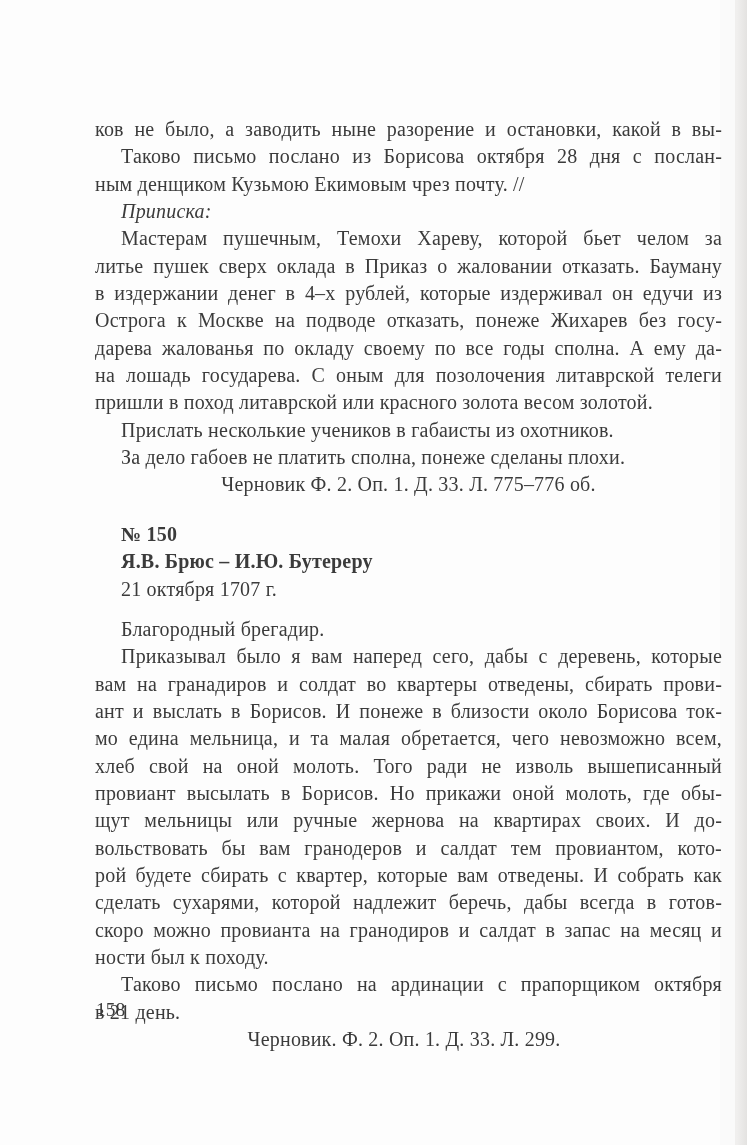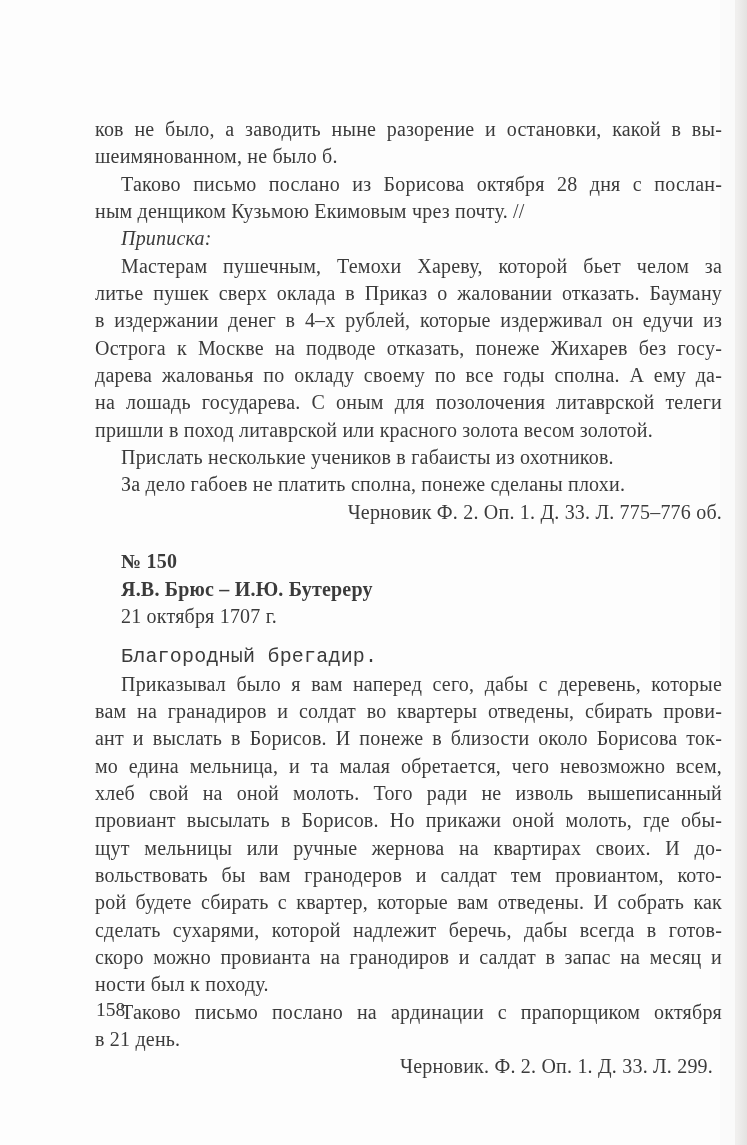--- a/index.html
+++ b/index.html
@@ -50,58 +50,57 @@
   .line.indent {
     text-indent: 26px;
   }
   .line.bold {
     font-weight: bold;
   }
   .line.italic {
     font-style: italic;
   }
   .line.right {
-    text-align: right;
+    text-align: center;
   }
   .line.right.pad {
     padding-right: 9px;
   }
   .page-number {
     position: absolute;
     left: 96px;
     top: 996px;
     color: #3b3b3b;
     font-size: 19.5px;
     line-height: 27px;
   }
 </style>
 </head>
 <body>
 
 <div class="scan-page">
   <div class="text-column" id="text-column">
       <div class="line justify">ков не было, а заводить ныне разорение и остановки, какой в вы-</div>
-      <div class="line">шеимянованном, не было б.</div>
       <div class="line justify indent">Таково письмо послано из Борисова октября 28 дня с послан-</div>
       <div class="line">ным денщиком Кузьмою Екимовым чрез почту. //</div>
       <div class="line indent italic">Приписка:</div>
       <div class="line justify indent">Мастерам пушечным, Темохи Хареву, которой бьет челом за</div>
       <div class="line justify">литье пушек сверх оклада в Приказ о жаловании отказать. Бауману</div>
       <div class="line justify">в издержании денег в 4–х рублей, которые издерживал он едучи из</div>
       <div class="line justify">Острога к Москве на подводе отказать, понеже Жихарев без госу-</div>
       <div class="line justify">дарева жалованья по окладу своему по все годы сполна. А ему да-</div>
       <div class="line justify">на лошадь государева. С оным для позолочения литаврской телеги</div>
       <div class="line">пришли в поход литаврской или красного золота весом золотой.</div>
       <div class="line indent">Прислать несколькие учеников в габаисты из охотников.</div>
       <div class="line indent">За дело габоев не платить сполна, понеже сделаны плохи.</div>
       <div class="line right">Черновик Ф. 2. Оп. 1. Д. 33.  Л. 775–776 об.</div>
       <div class="line indent bold" style="margin-top: 22px;">№ 150</div>
       <div class="line indent bold">Я.В. Брюс – И.Ю. Бутереру</div>
       <div class="line indent">21 октября 1707 г.</div>
-      <div class="line indent" style="margin-top: 13px; font-family: Liberation Mono, monospace;">Благородный брегадир.</div>
+      <div class="line indent" style="margin-top: 13px;">Благородный брегадир.</div>
       <div class="line justify indent">Приказывал было я вам наперед сего, дабы с деревень, которые</div>
       <div class="line justify">вам на гранадиров и солдат во квартеры отведены, сбирать прови-</div>
       <div class="line justify">ант и выслать в Борисов. И понеже в близости около Борисова ток-</div>
       <div class="line justify">мо едина мельница, и та малая обретается, чего невозможно всем,</div>
       <div class="line justify">хлеб свой на оной молоть. Того ради не изволь вышеписанный</div>
       <div class="line justify">провиант высылать в Борисов. Но прикажи оной молоть, где обы-</div>
       <div class="line justify">щут мельницы или ручные жернова на квартирах своих. И до-</div>
       <div class="line justify">вольствовать бы вам гранодеров и салдат тем провиантом, кото-</div>
       <div class="line justify">рой будете сбирать с квартер, которые вам отведены. И собрать как</div>
       <div class="line justify">сделать сухарями, которой надлежит беречь, дабы всегда в готов-</div>

